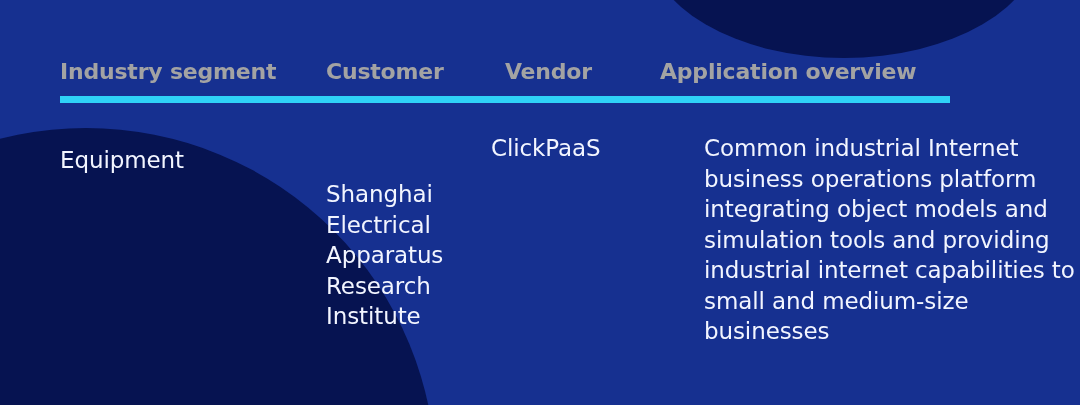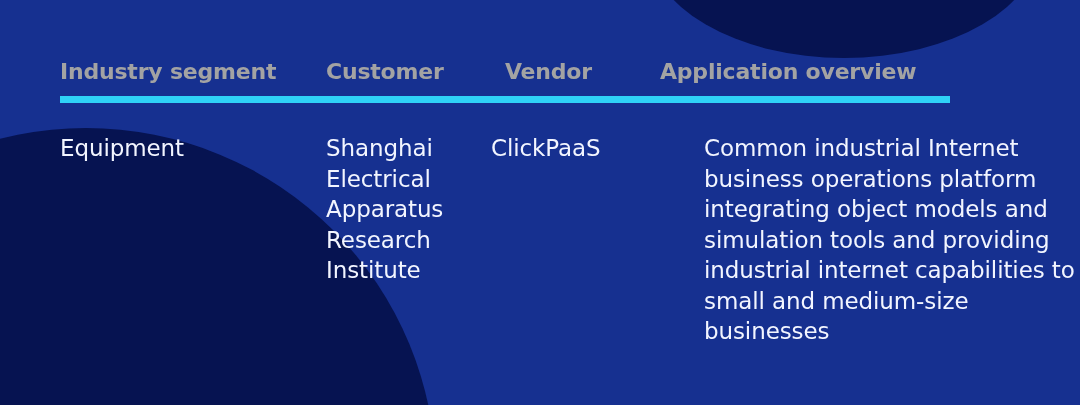--- a/index.html
+++ b/index.html
@@ -82,22 +82,22 @@
   }
   .td {
     position: absolute;
     top: 0;
     color: #f2f5ff;
     font-size: 23px;
     line-height: 30.5px;
     font-weight: 400;
     letter-spacing: -0.1px;
   }
-  #td-industry { left: 0px;   width: 250px; }
-  #td-customer { left: 266px; width: 170px; }
+  #td-industry { left: 0px;   width: 250px; margin-top: 12px; }
+  #td-customer { left: 266px; width: 170px; margin-top: 46px; }
   #td-vendor   { left: 431px; width: 160px; white-space: nowrap; }
   #td-overview { left: 644px; width: 390px; }
 </style>
 </head>
 <body>
 
 <div id="slide">
 
   <div class="blob" id="blob-top"></div>
   <div class="blob" id="blob-left"></div>

